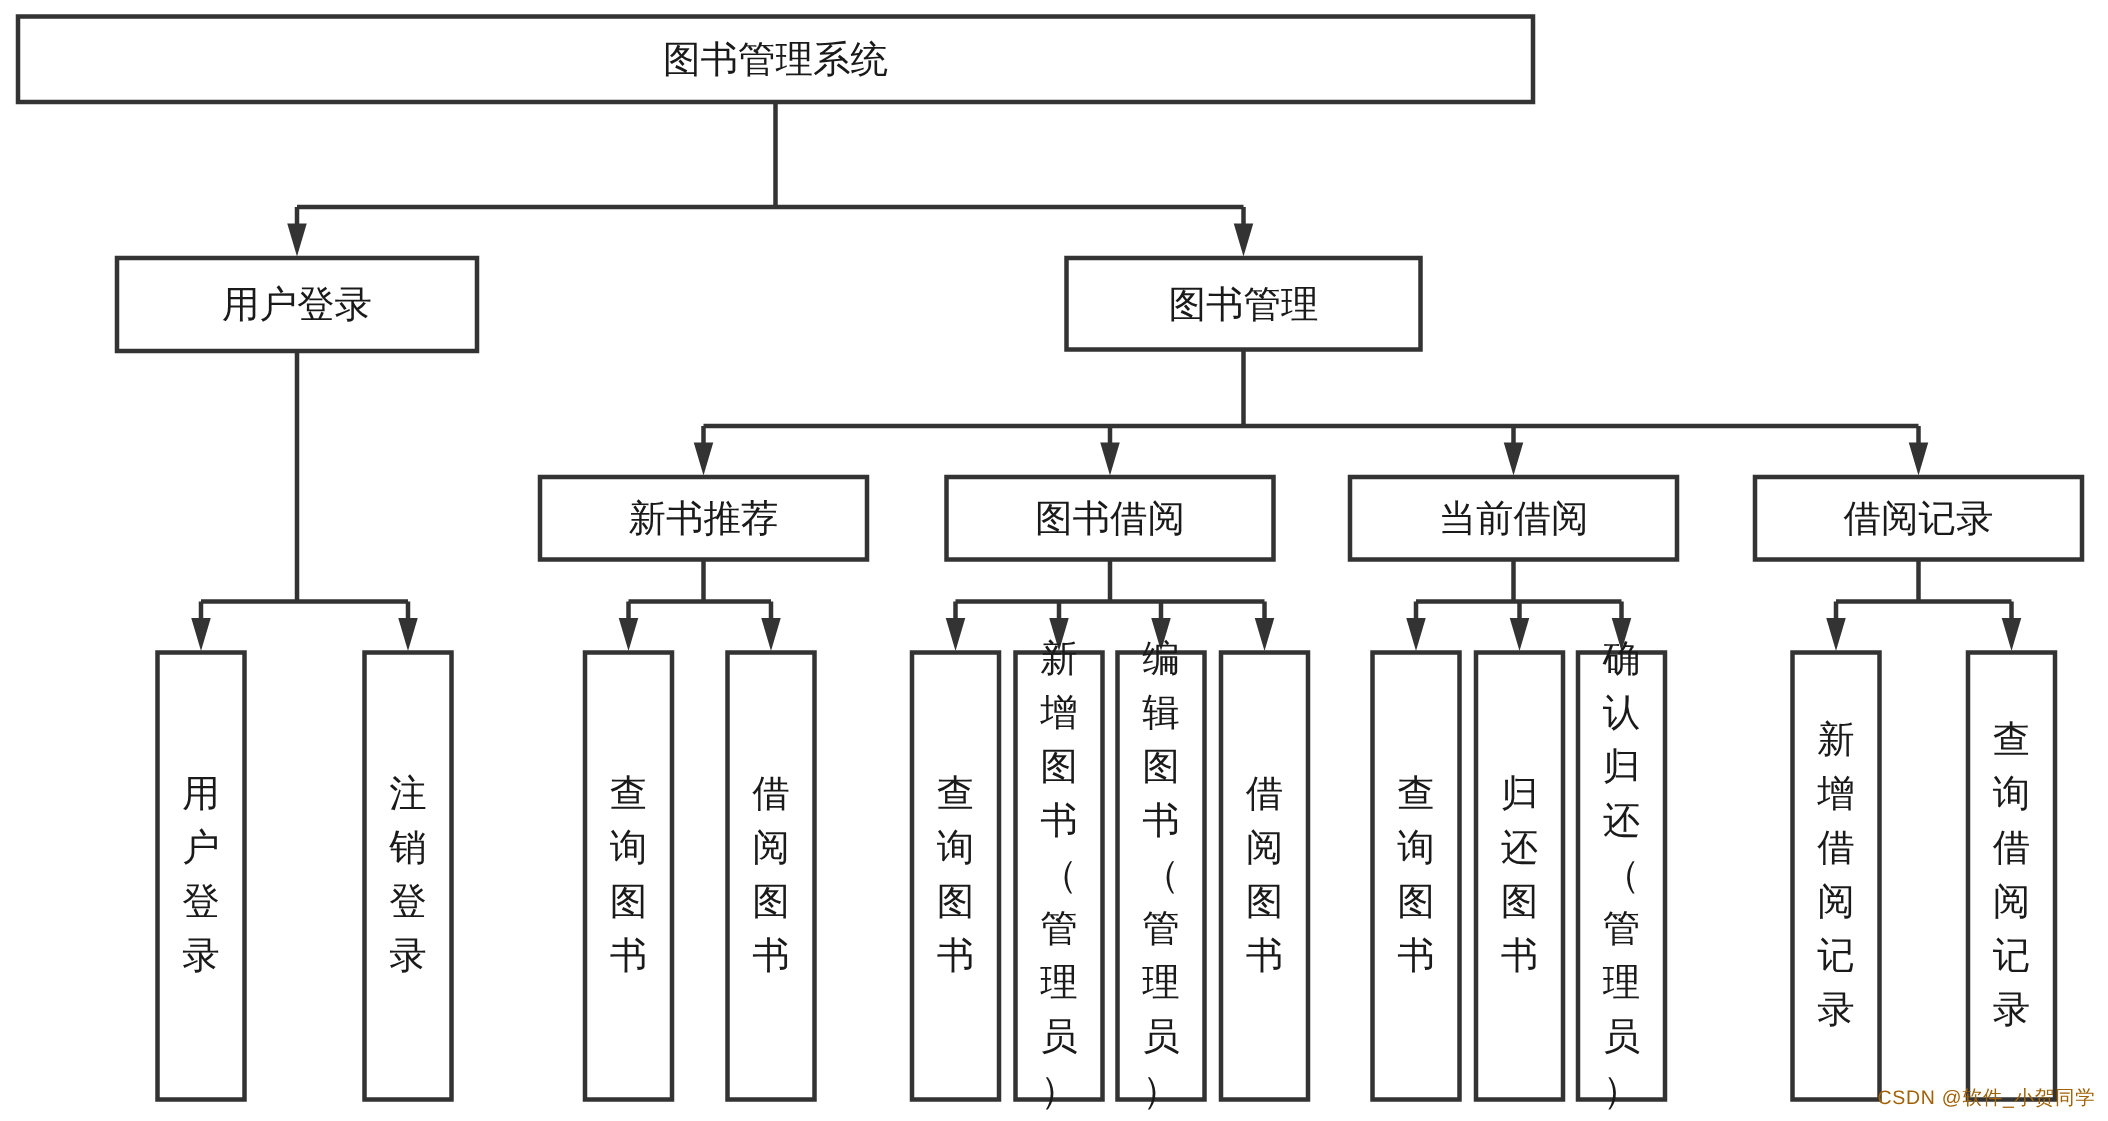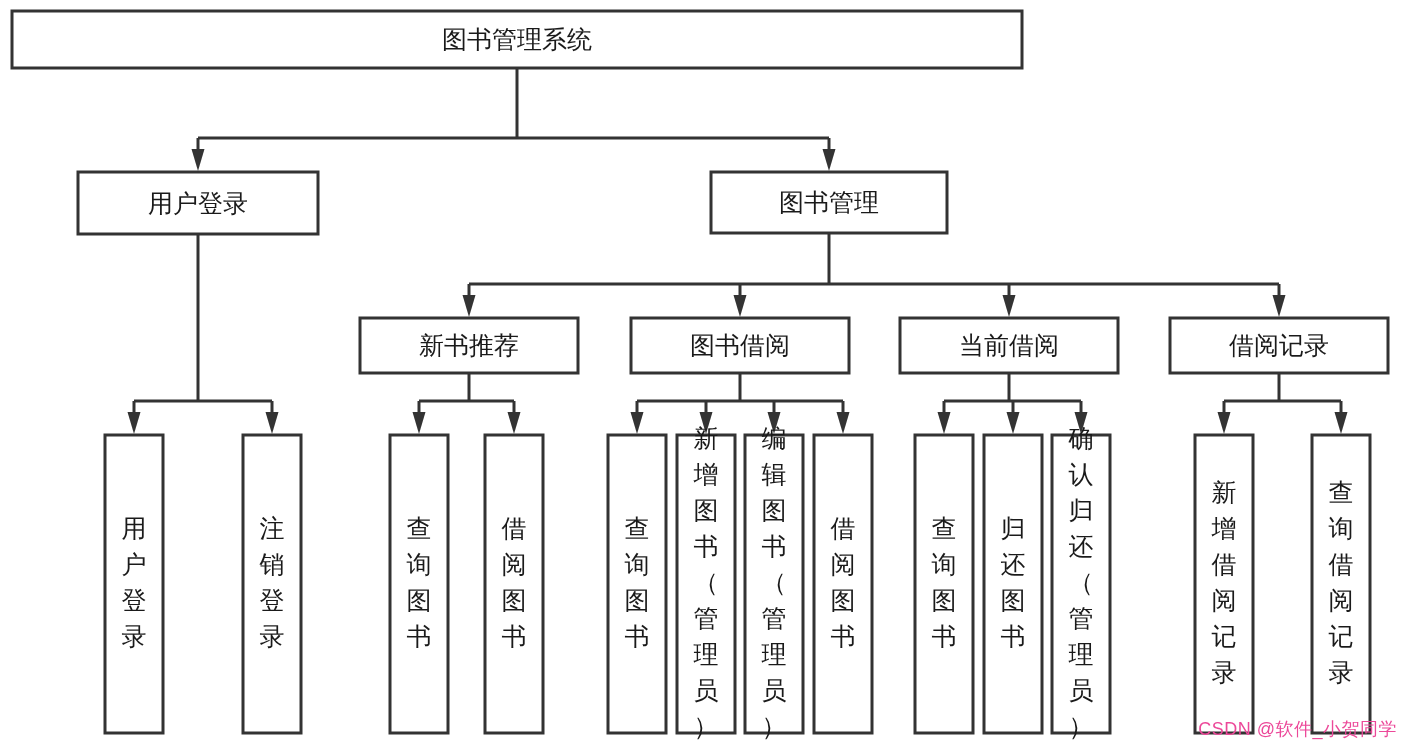--- a/index.html
+++ b/index.html
@@ -6,22 +6,22 @@
   body{width:1405px;height:747px;overflow:hidden;
        font-family:"Liberation Sans","DejaVu Sans",sans-serif;}
   #stage{position:relative;width:1405px;height:747px;background:#fff;border-radius:12px;}
   svg#diagram{position:absolute;left:0;top:0;width:1405px;height:747px;}
   .node-box{fill:#ffffff;stroke:#333333;stroke-width:3;}
   .node-label{fill:#1a1a1a;font-family:"Liberation Sans","DejaVu Sans",sans-serif;
               font-size:25px;text-anchor:middle;dominant-baseline:middle;}
   .node-label.vert{font-size:25px;}
   .conn{stroke:#333333;stroke-width:3;fill:none;}
   .arrow-head{fill:#333333;stroke:none;}
-  .watermark{position:absolute;right:8px;bottom:6px;color:#ec4899;
-             font-size:18px;font-family:"Liberation Sans","DejaVu Sans",sans-serif;
+  .watermark{position:absolute;right:8px;bottom:6px;color:#a16207;
+             font-size:13px;font-family:"Liberation Sans","DejaVu Sans",sans-serif;
              white-space:nowrap;letter-spacing:.5px;}
 </style>
 </head>
 <body>
 
 <div id="stage">
   <svg id="diagram" viewBox="0 0 1405 747">
     <g id="edge-layer">
         <g>
           <path class="conn" d="M 517 68 L 517 138"></path>

